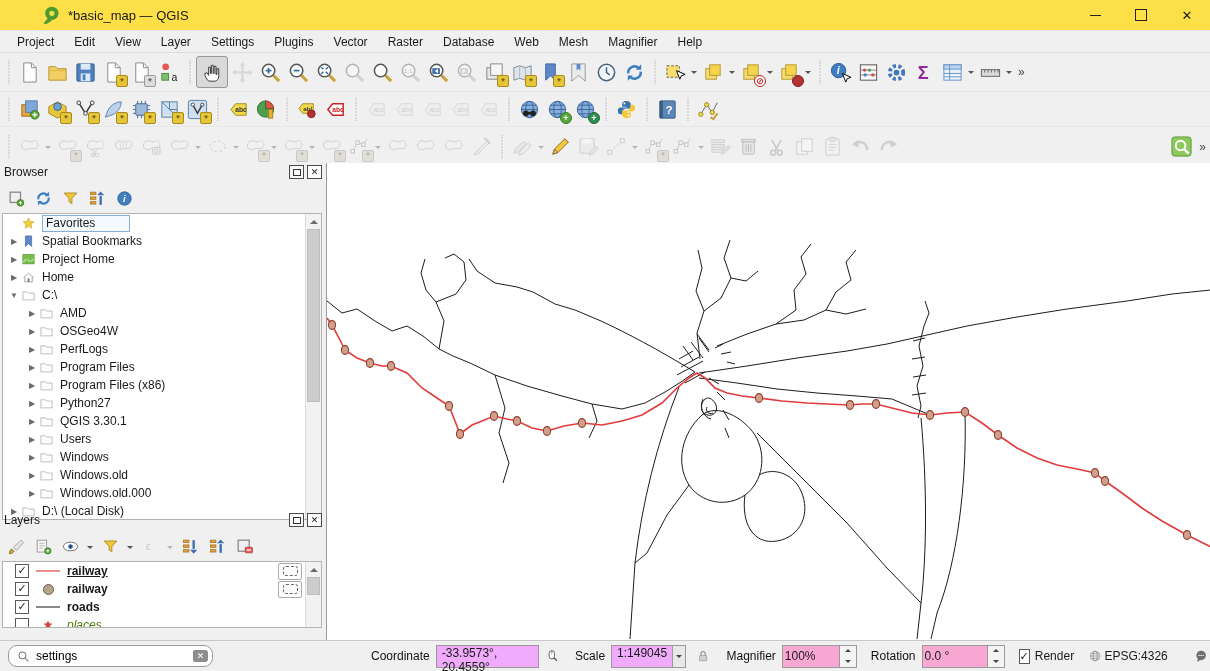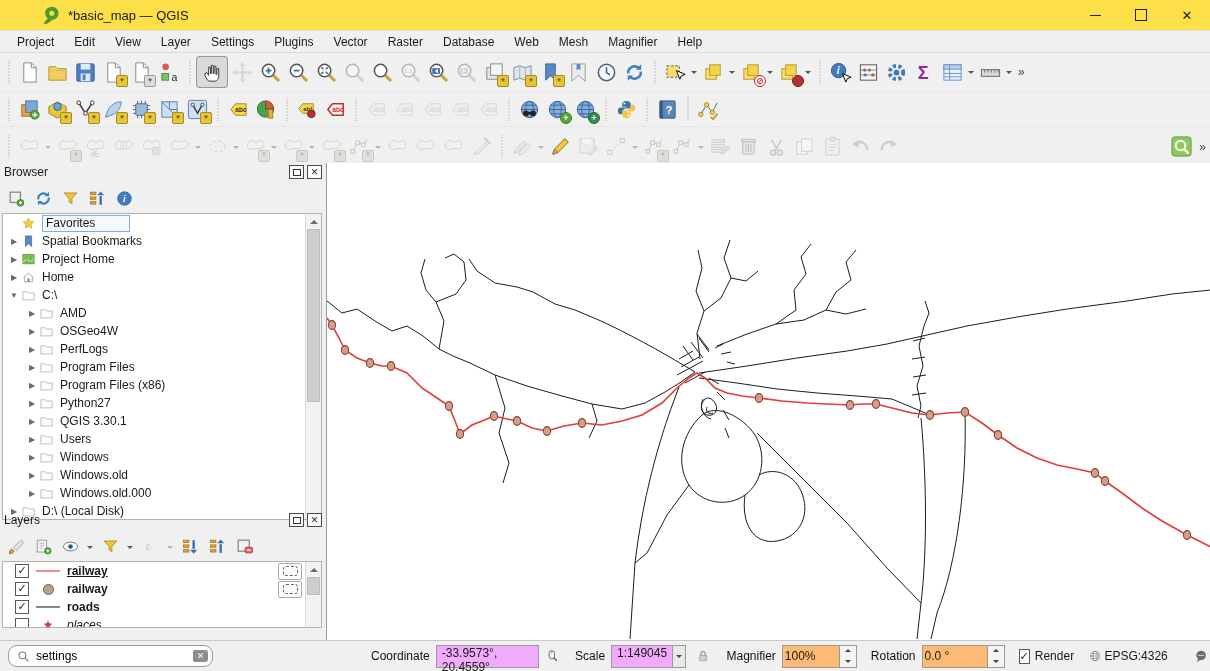--- a/index.html
+++ b/index.html
@@ -78,21 +78,21 @@
   .searchbox svg{width:13px;height:13px;margin:0 4px;}
   .searchbox .sval{flex:1;border:0;outline:0;font-size:12px;font-family:inherit;background:transparent;}
   .clearbtn{width:15px;height:12px;background:#8d8d8d;border-radius:2px 3px 3px 2px;color:#fff;font-size:9px;line-height:12px;text-align:center;}
   .slabel{margin:0 6px 0 14px;color:#111;}
   .sfield{height:21px;border:1px solid #9a9a9a;background:#f0abfc;display:flex;align-items:flex-start;padding:0 5px;}
   .coordf{width:128px;}
   .scalef{width:58px;border-right:0;}
   .combodrop{width:17px;height:21px;border:1px solid #9a9a9a;background:#e8e8e8;display:flex;align-items:center;justify-content:center;}
   .combodrop::after{content:"";border:3.5px solid transparent;border-top-color:#444;margin-top:3px;}
   .spin{display:flex;}
-  .spinf{width:52px;height:21px;border:1px solid #9a9a9a;border-right:0;background:#fdba74;display:flex;align-items:center;padding:0 2px;}
+  .spinf{width:52px;height:21px;border:1px solid #9a9a9a;border-right:0;background:#f9a8d4;display:flex;align-items:center;padding:0 2px;}
   .spinb{width:16px;height:21px;border:1px solid #9a9a9a;background:#f4f4f4;display:flex;flex-direction:column;}
   .spinb span{flex:1;display:flex;align-items:center;justify-content:center;}
   .spinb span::after{content:"";border:3px solid transparent;}
   .spinb .up::after{border-bottom-color:#444;margin-top:-3px;}
   .spinb .dn::after{border-top-color:#444;margin-bottom:-3px;}
   .sicon{width:20px;height:20px;margin:0 2px;}
   .rendercb{width:13px;height:13px;border:1px solid #595959;background:#fff;font-size:11px;line-height:12px;text-align:center;margin:0 5px 0 14px;}
   .hidden-syms{position:absolute;width:0;height:0;overflow:hidden;}
 </style>
 </head>
@@ -1249,21 +1249,21 @@
             </span>
             <span class="lname" style="font-weight: bold;">roads</span>
           </div>
           <div class="lrow">
             <span class="cb"></span>
             <span class="lsym">
               <svg width="12" height="12" viewBox="0 0 24 24">
                 <path d="M12 3l2.6 5.6 6 .7-4.5 4.1 1.2 6L12 16.5 6.7 19.4l1.2-6L3.4 9.3l6-.7z" fill="#d04545"></path>
               </svg>
             </span>
-            <span class="lname" style="font-style: italic; color: #0f172a;">places</span>
+            <span class="lname" style="font-style: italic; color: #4d7c0f;">places</span>
           </div>
         </div>
       <div class="sb">
         <div class="ar up"></div>
         <div class="track">
             <div class="thumb" style="top:0;height:45%;"></div>
           </div>
         <div class="ar dn"></div>
       </div>
     </div>

